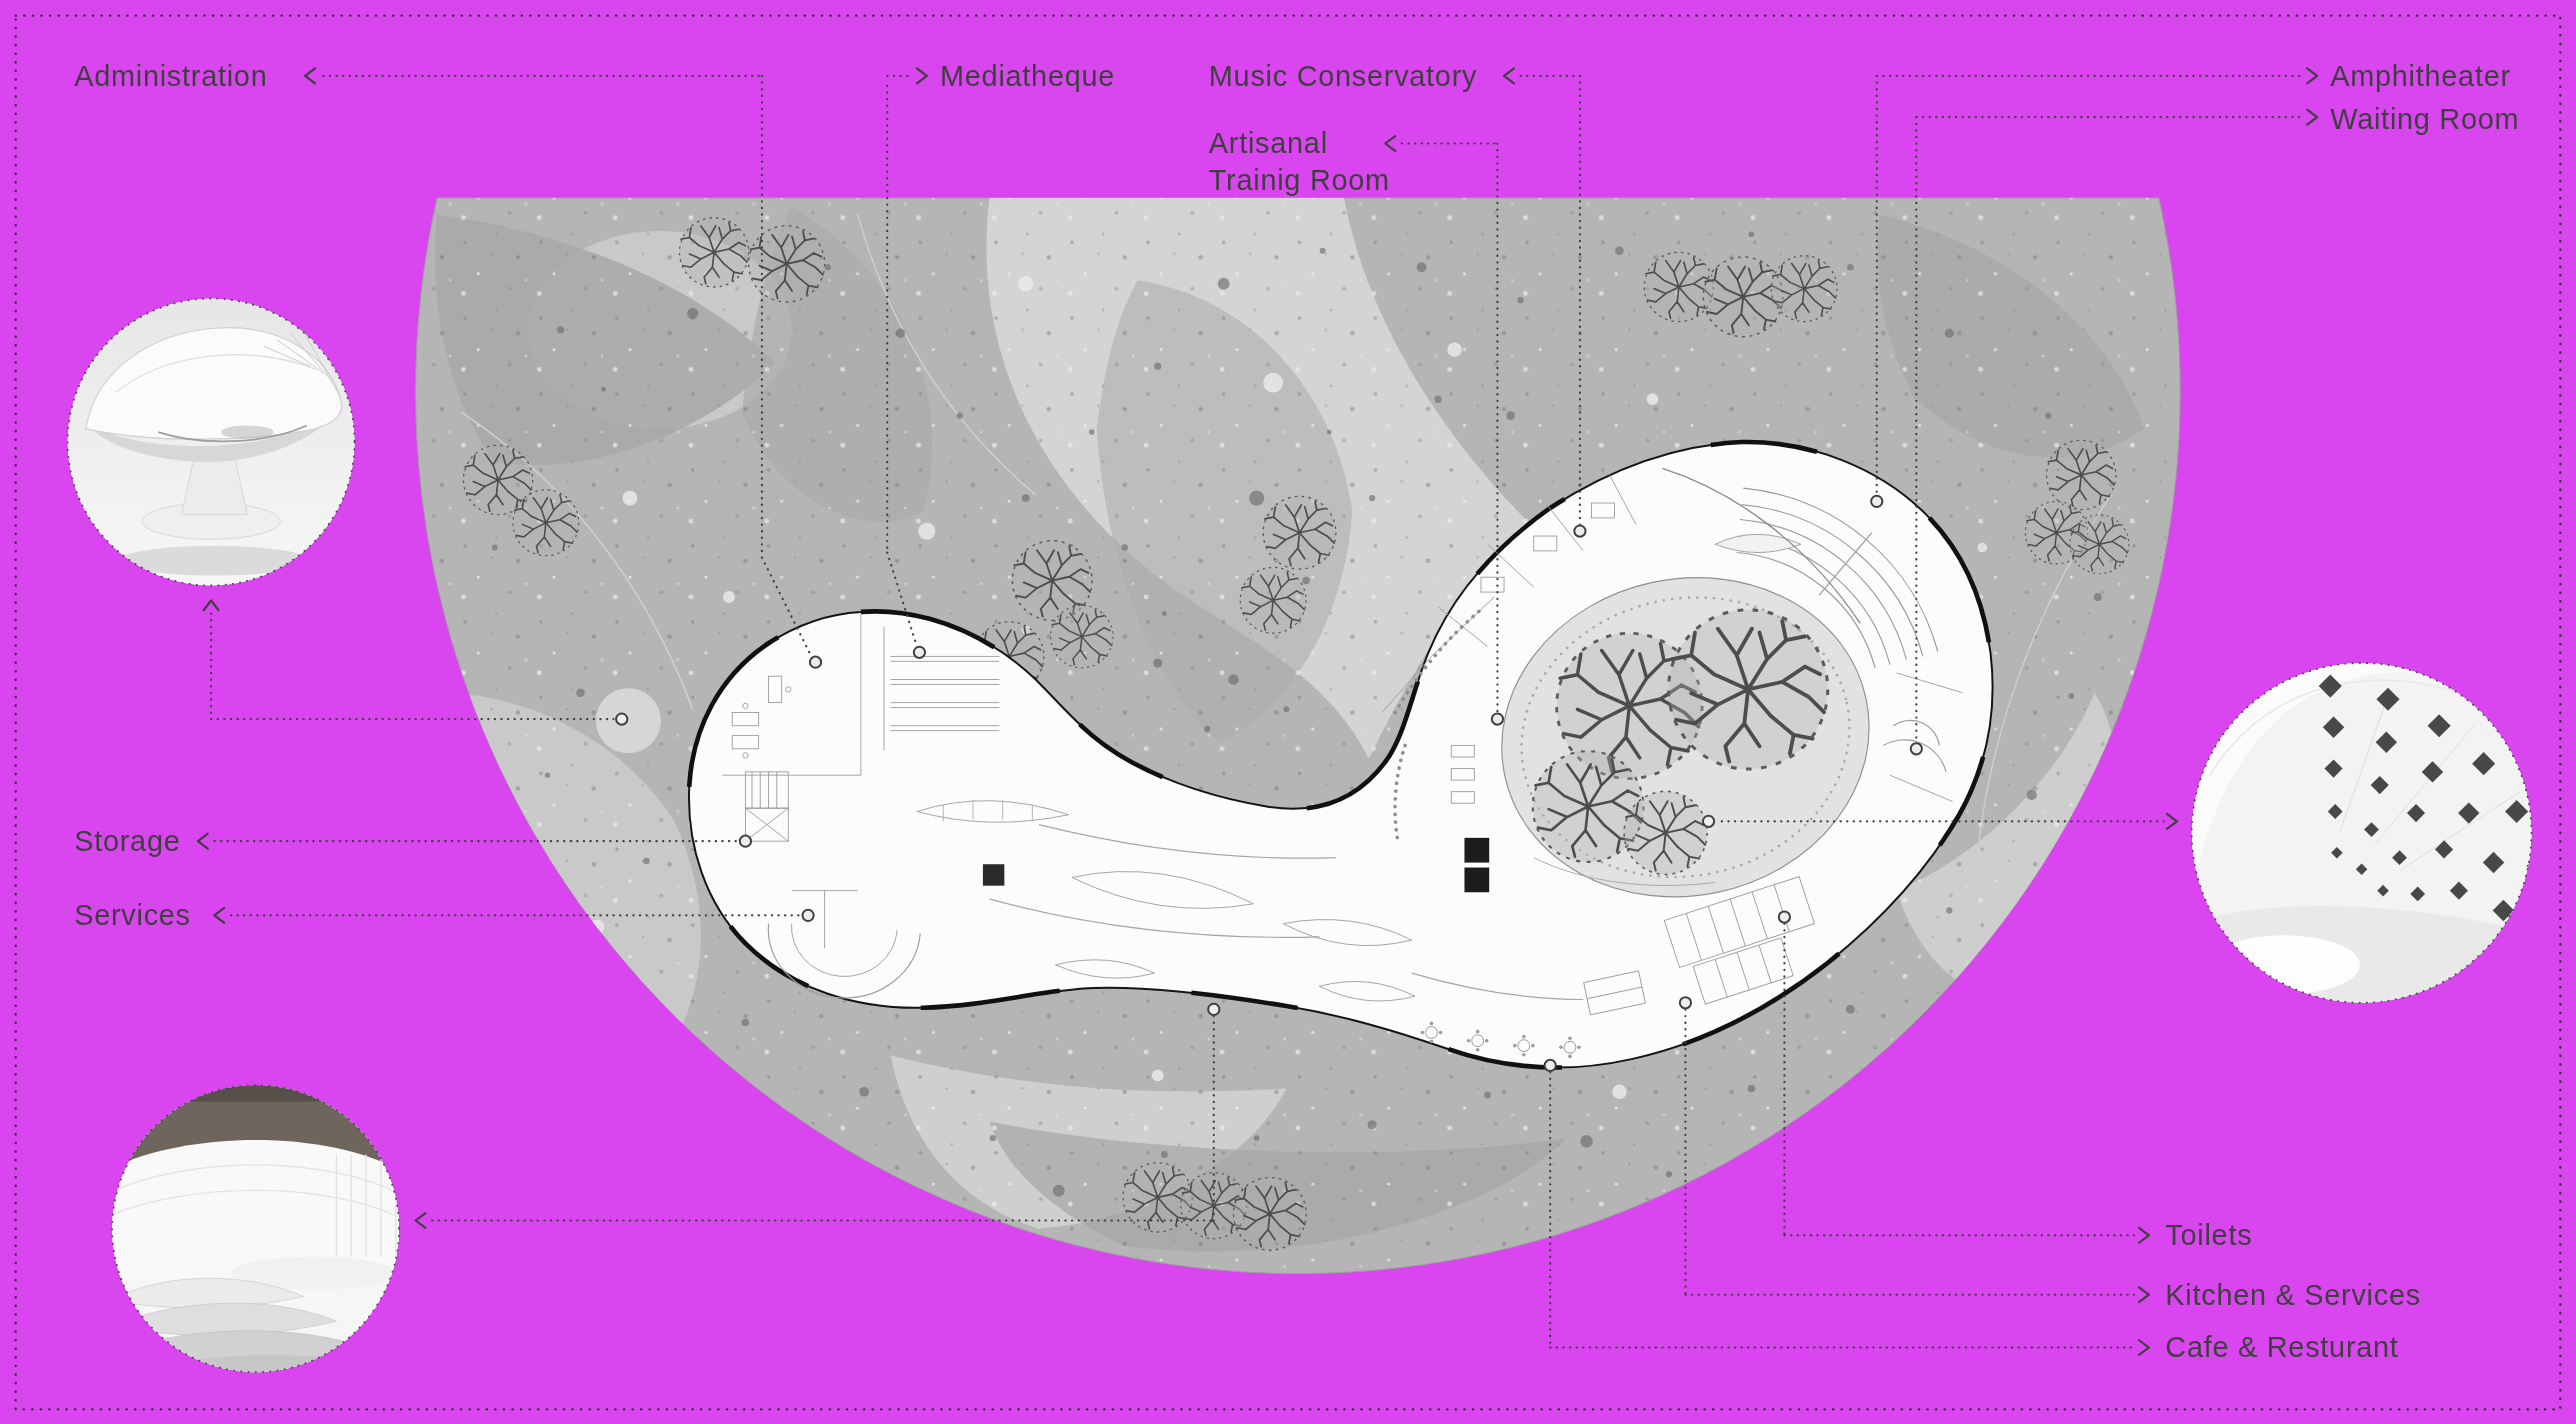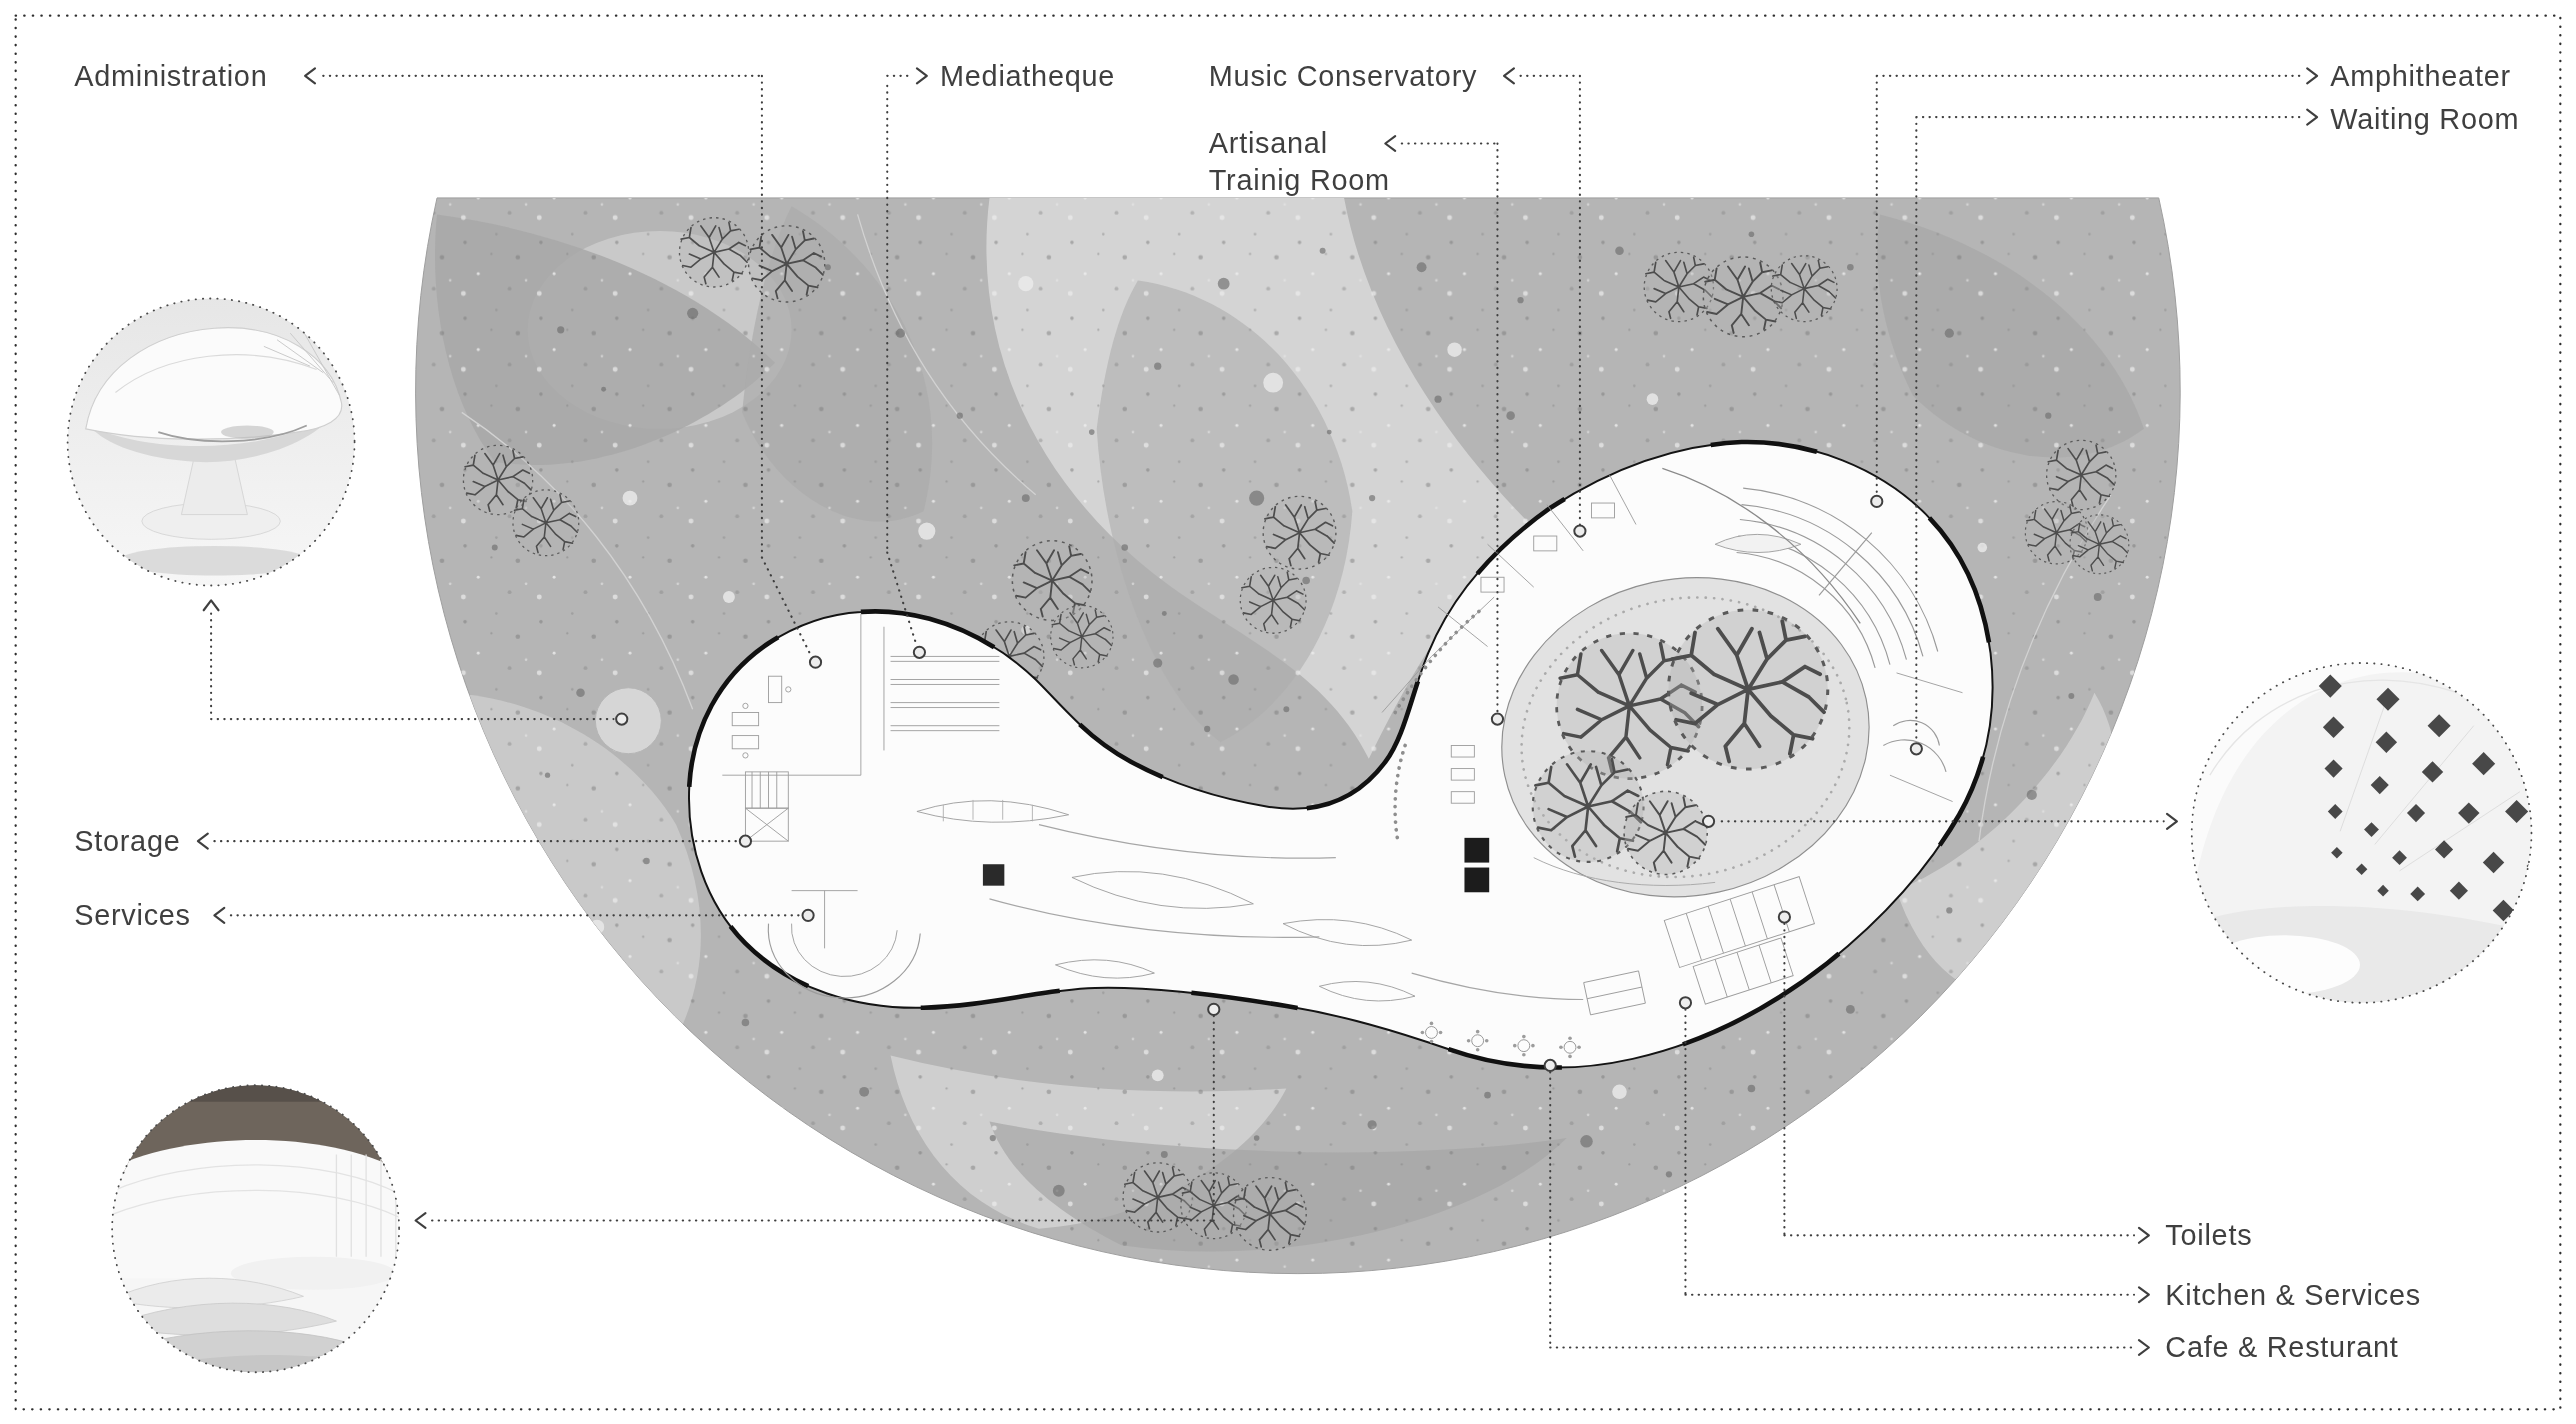--- a/index.html
+++ b/index.html
@@ -1,16 +1,16 @@
 <!DOCTYPE html>
 <html style="font-size:11px"><head>
 <meta charset="utf-8">
 <style>
   html,body{margin:0;padding:0;background:#ececec;}
-  .sheet{position:relative;width:2576px;height:1425px;background:#ffffff;overflow:hidden;
+  .sheet{position:relative;width:2576px;height:1425px;background:#d946ef;overflow:hidden;
          font-family:"Liberation Sans","DejaVu Sans",sans-serif;}
   .sheet svg{display:block;width:100%;height:100%;}
   text{font-family:"Liberation Sans","DejaVu Sans",sans-serif;font-size:17.5px;fill:#3f3f3f;letter-spacing:.45px;}
 </style>
 </head>
 <body>
 
 <div class="sheet">
 <svg viewBox="0 0 1562 864" preserveAspectRatio="none">
 

